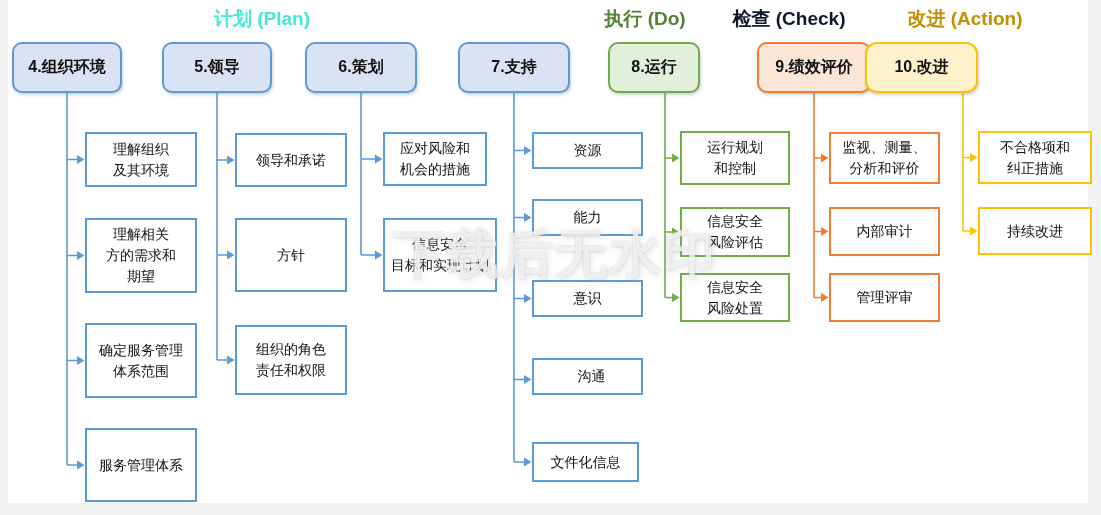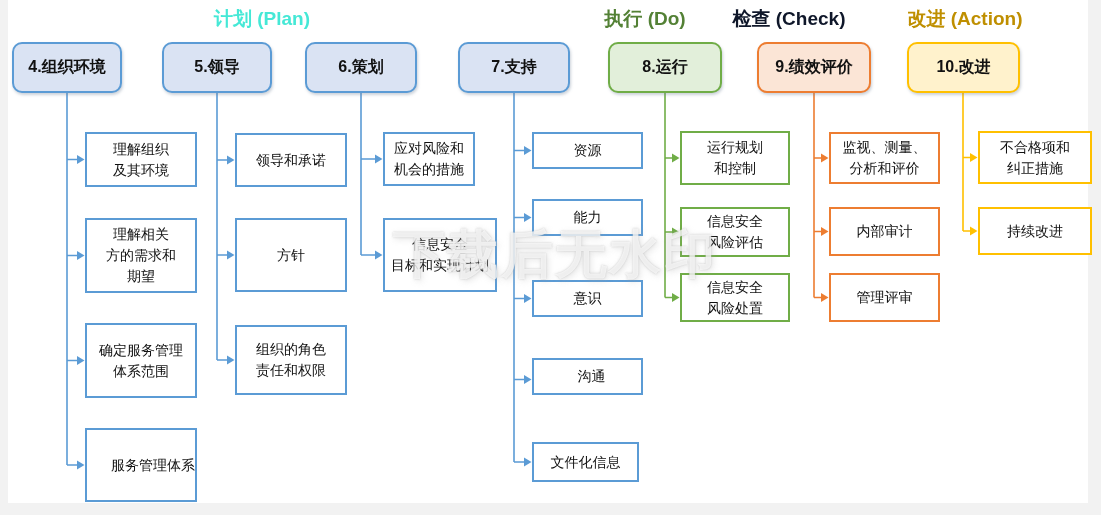--- a/index.html
+++ b/index.html
@@ -86,40 +86,40 @@
     </div>
     <div class="sub-box" style="left: 85px; top: 218px; width: 112px; height: 75px; border-color: rgb(91, 155, 213);">
       <span>理解相关</span>
       <span>方的需求和</span>
       <span>期望</span>
     </div>
     <div class="sub-box" style="left: 85px; top: 323px; width: 112px; height: 75px; border-color: rgb(91, 155, 213);">
       <span>确定服务管理</span>
       <span>体系范围</span>
     </div>
-    <div class="sub-box" style="left: 85px; top: 428px; width: 112px; height: 74px; border-color: rgb(91, 155, 213); align-items: flex-end;">
+    <div class="sub-box" style="left: 85px; top: 428px; width: 112px; height: 74px; border-color: rgb(91, 155, 213);">
       <span>服务管理体系</span>
     </div>
     <div class="main-box" style="left: 162px; top: 42px; width: 110px; height: 51px; border-color: rgb(91, 155, 213); background: rgb(218, 227, 243);">
       <span>5.领导</span>
     </div>
     <div class="sub-box" style="left: 235px; top: 133px; width: 112px; height: 54px; border-color: rgb(91, 155, 213);">
       <span>领导和承诺</span>
     </div>
     <div class="sub-box" style="left: 235px; top: 218px; width: 112px; height: 74px; border-color: rgb(91, 155, 213);">
       <span>方针</span>
     </div>
     <div class="sub-box" style="left: 235px; top: 325px; width: 112px; height: 70px; border-color: rgb(91, 155, 213);">
       <span>组织的角色</span>
       <span>责任和权限</span>
     </div>
     <div class="main-box" style="left: 305px; top: 42px; width: 112px; height: 51px; border-color: rgb(91, 155, 213); background: rgb(218, 227, 243);">
       <span>6.策划</span>
     </div>
-    <div class="sub-box" style="left: 383px; top: 132px; width: 92px; height: 54px; border-color: rgb(91, 155, 213);">
+    <div class="sub-box" style="left: 383px; top: 132px; width: 104px; height: 54px; border-color: rgb(91, 155, 213);">
       <span>应对风险和</span>
       <span>机会的措施</span>
     </div>
     <div class="sub-box" style="left: 383px; top: 218px; width: 114px; height: 74px; border-color: rgb(91, 155, 213);">
       <span>信息安全</span>
       <span>目标和实现计划</span>
     </div>
     <div class="main-box" style="left: 458px; top: 42px; width: 112px; height: 51px; border-color: rgb(91, 155, 213); background: rgb(218, 227, 243);">
       <span>7.支持</span>
     </div>
@@ -131,21 +131,21 @@
     </div>
     <div class="sub-box" style="left: 532px; top: 280px; width: 111px; height: 37px; border-color: rgb(91, 155, 213);">
       <span>意识</span>
     </div>
     <div class="sub-box" style="left: 532px; top: 358px; width: 111px; height: 37px; border-color: rgb(91, 155, 213); padding-left: 8px;">
       <span>沟通</span>
     </div>
     <div class="sub-box" style="left: 532px; top: 442px; width: 107px; height: 40px; border-color: rgb(91, 155, 213);">
       <span>文件化信息</span>
     </div>
-    <div class="main-box" style="left: 608px; top: 42px; width: 114px; height: 51px; border-color: rgb(112, 173, 71); background: rgb(226, 239, 218); justify-content: center;">
+    <div class="main-box" style="left: 608px; top: 42px; width: 92px; height: 51px; border-color: rgb(112, 173, 71); background: rgb(226, 239, 218); justify-content: center;">
       <span>8.运行</span>
     </div>
     <div class="sub-box" style="left: 680px; top: 131px; width: 110px; height: 54px; border-color: rgb(112, 173, 71);">
       <span>运行规划</span>
       <span>和控制</span>
     </div>
     <div class="sub-box" style="left: 680px; top: 207px; width: 110px; height: 50px; border-color: rgb(112, 173, 71);">
       <span>信息安全</span>
       <span>风险评估</span>
     </div>
@@ -159,21 +159,21 @@
     <div class="sub-box" style="left: 829px; top: 132px; width: 111px; height: 52px; border-color: rgb(237, 125, 49);">
       <span>监视、测量、</span>
       <span>分析和评价</span>
     </div>
     <div class="sub-box" style="left: 829px; top: 207px; width: 111px; height: 49px; border-color: rgb(237, 125, 49);">
       <span>内部审计</span>
     </div>
     <div class="sub-box" style="left: 829px; top: 273px; width: 111px; height: 49px; border-color: rgb(237, 125, 49);">
       <span>管理评审</span>
     </div>
-    <div class="main-box" style="left: 907px; top: 42px; width: 113px; height: 51px; border-color: rgb(255, 192, 0); background: rgb(255, 242, 204);">
+    <div class="main-box" style="left: 865px; top: 42px; width: 113px; height: 51px; border-color: rgb(255, 192, 0); background: rgb(255, 242, 204); border-radius: 12px;">
       <span>10.改进</span>
     </div>
     <div class="sub-box" style="left: 978px; top: 131px; width: 114px; height: 53px; border-color: rgb(255, 192, 0);">
       <span>不合格项和</span>
       <span>纠正措施</span>
     </div>
     <div class="sub-box" style="left: 978px; top: 207px; width: 114px; height: 48px; border-color: rgb(255, 192, 0);">
       <span>持续改进</span>
     </div>
   </div>

